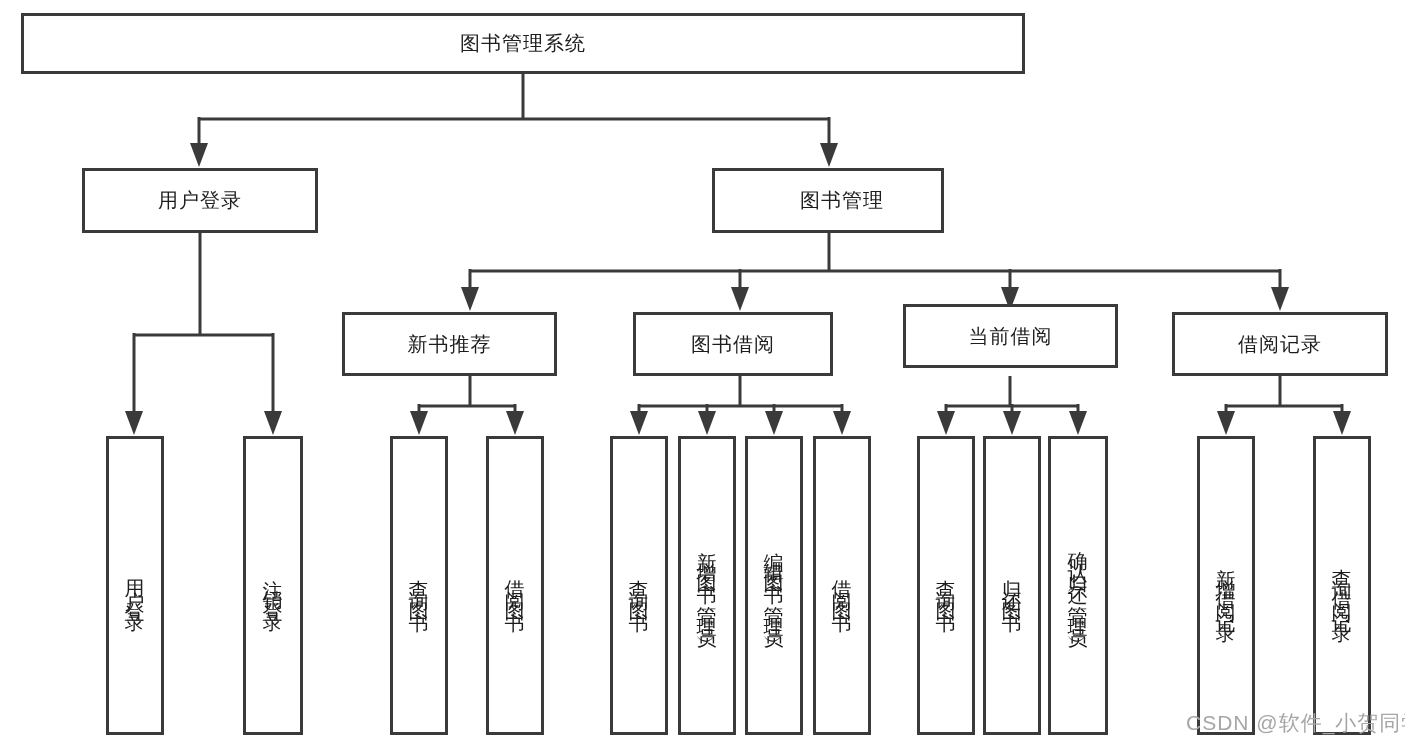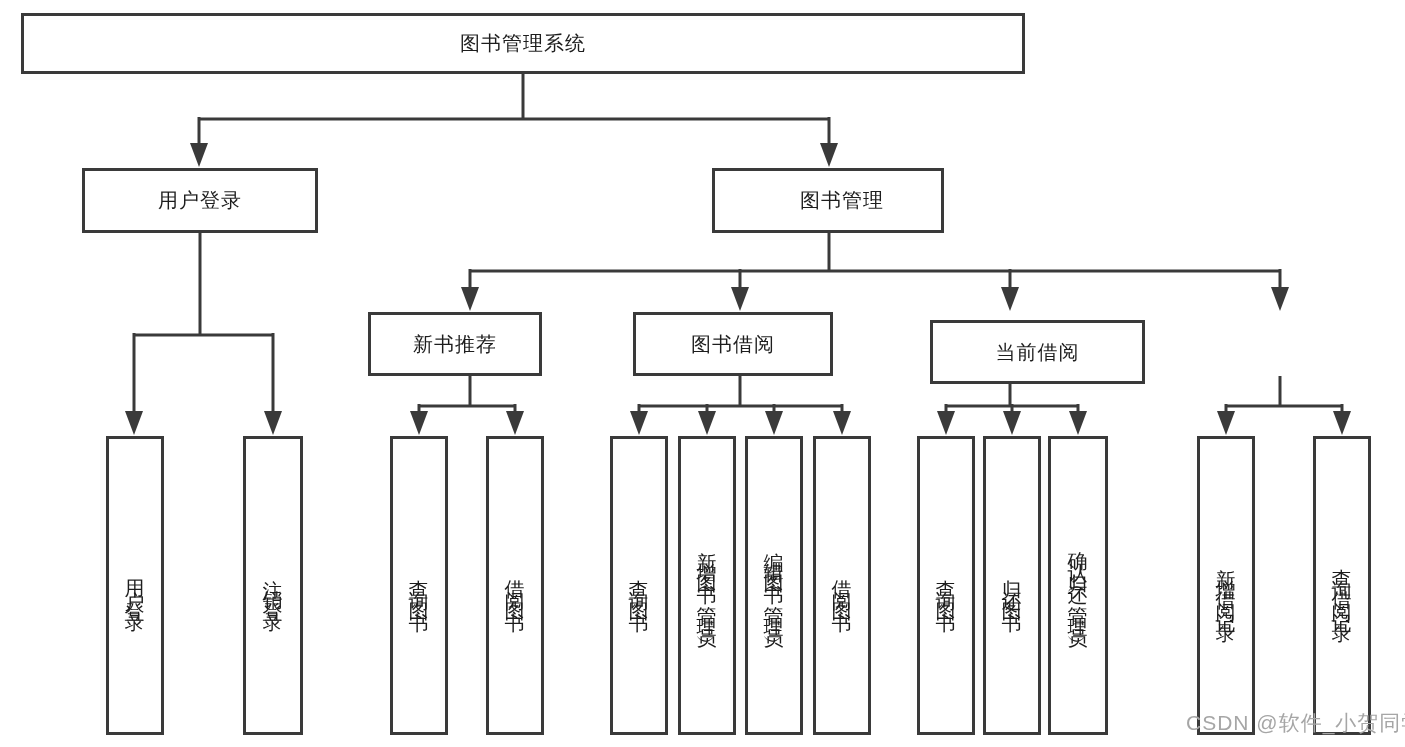--- a/index.html
+++ b/index.html
@@ -129,28 +129,31 @@
     <span class="t">图书管理系统</span>
   </div>
 
   <div class="box" style="left:82px; top:168px; width:236px; height:65px;">
     <span class="t">用户登录</span>
   </div>
   <div class="box" style="left:712px; top:168px; width:232px; height:65px;padding-left:28px;">
     <span class="t">图书管理</span>
   </div>
 
-  <div class="box" style="left:368px; top:312px; width:174px; height:64px;">
+  <div class="box" style="left:342px; top:312px; width:215px; height:64px;">
     <span class="t">新书推荐</span>
   </div>
   <div class="box" style="left:633px; top:312px; width:200px; height:64px;">
     <span class="t">图书借阅</span>
   </div>
-  <div class="box" style="left:903px; top:320px; width:215px; height:64px;margin-left:27px;">
+  <div class="box" style="left:903px; top:304px; width:215px; height:64px;">
     <span class="t">当前借阅</span>
+  </div>
+  <div class="box" style="left:1172px; top:312px; width:216px; height:64px;">
+    <span class="t">借阅记录</span>
   </div>
 
   <div class="box" style="left:106px; top:436px; width:58px; height:299px;">
     <span class="vt">用户登录</span>
   </div>
   <div class="box" style="left:243px; top:436px; width:60px; height:299px;">
     <span class="vt">注销登录</span>
   </div>
 
   <div class="box" style="left:390px; top:436px; width:58px; height:299px;">

